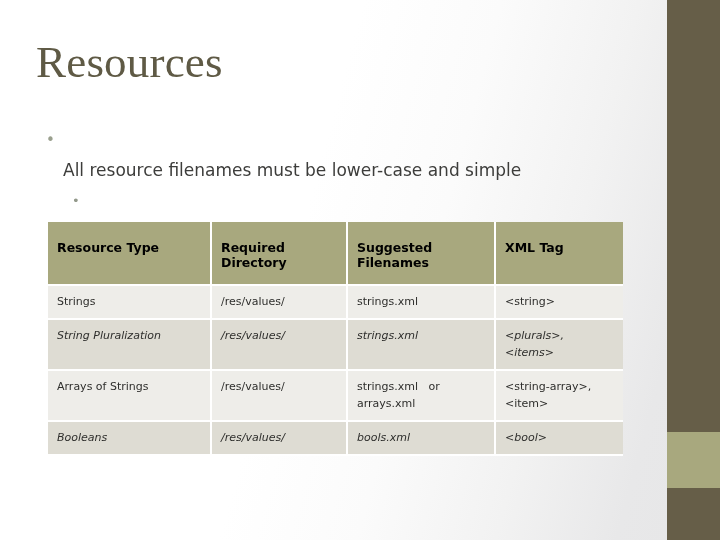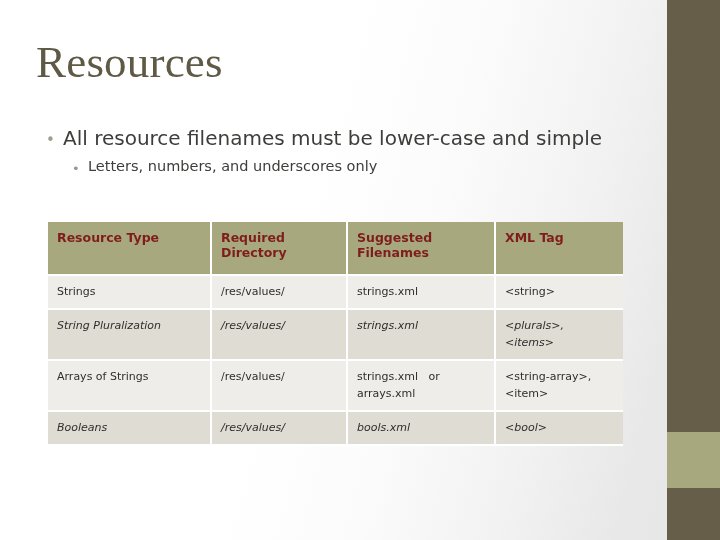--- a/index.html
+++ b/index.html
@@ -80,21 +80,21 @@
   .bullet.lvl2 .dot {
     font-size: 13px;
     width: 16px;
     padding-top: 5px;
     color: #93998b;
   }
   .bullet .btext {
     color: #3d3d3b;
     white-space: nowrap;
   }
-  .bullet.lvl1 .btext { font-size: 20px; line-height: 20px; }
+  .bullet.lvl1 .btext { font-size: 17px; line-height: 20px; margin-top: 32px; }
   .bullet.lvl2 .btext { font-size: 14.5px; line-height: 18px; }
 
   
   .tablewrap {
     position: absolute;
     left: 48px;
     top: 222px;
     width: 575px;
   }
   table.rt {
@@ -107,26 +107,26 @@
     vertical-align: top;
     padding: 7px 9px 8px 9px;
     border-right: 2px solid #ffffff;
     border-bottom: 2px solid #ffffff;
     text-align: left;
   }
   table.rt th:last-child, table.rt td:last-child { border-right: none; margin-top: 24px; }
 
   table.rt thead th {
     background: #a8a87e;
-    color: #7f1d1d;
+    color: #000000;
     font-size: 12.5px;
     font-weight: bold;
     line-height: 15px;
     height: 36px;
-    padding-top: 8px;
+    padding-top: 18px;
   }
   table.rt tbody td {
     font-size: 11px;
     color: #2e2e2c;
     line-height: 17px;
   }
   table.rt tbody tr.alt td { background: #dedcd3; font-style: italic; }
   table.rt tbody tr.norm td { background: #eeede9; }
 
   .col1 { width: 164px; }
@@ -147,21 +147,20 @@
 
   <div class="title">Resources</div>
 
   <div class="bullets">
     <div class="bullet lvl1">
       <span class="dot">•</span>
       <span class="btext">All resource filenames must be lower-case and simple</span>
     </div>
     <div class="bullet lvl2">
       <span class="dot">•</span>
-      <span class="btext">Letters, numbers, and underscores only</span>
     </div>
   </div>
 
   <div class="tablewrap">
     <table class="rt">
       <colgroup>
         <col class="col1">
           <col class="col2">
           <col class="col3">
           <col class="col4">

